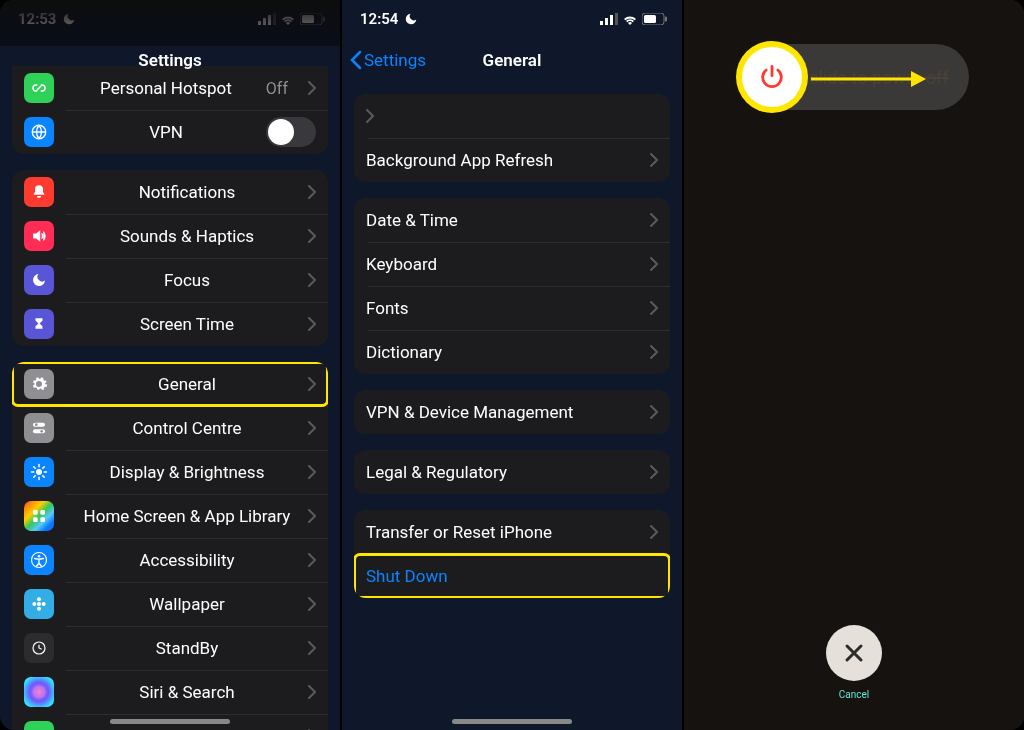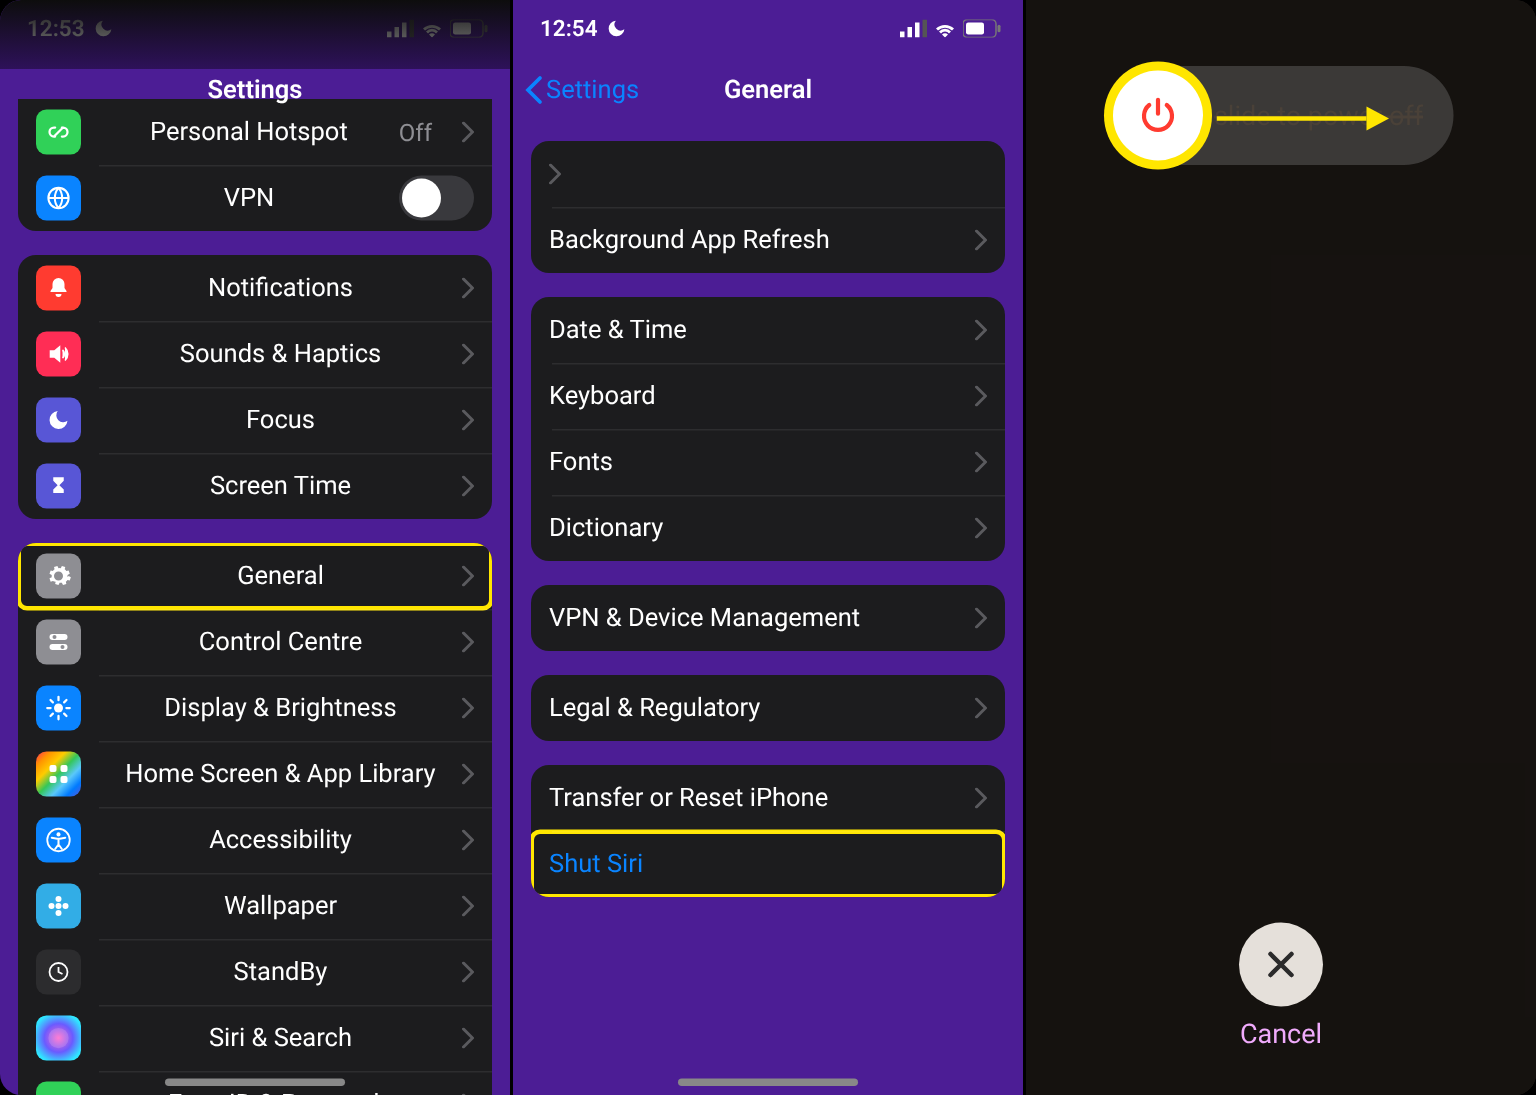--- a/index.html
+++ b/index.html
@@ -1,19 +1,19 @@
 <!DOCTYPE html>
 <html><head>
 <meta charset="utf-8">
 <style>
   * { margin: 0; padding: 0; box-sizing: border-box; font-family: -apple-system, BlinkMacSystemFont, "Segoe UI", Roboto, sans-serif; }
   html, body { width: 1024px; height: 730px; background: #000; overflow: hidden; }
   .canvas { position: relative; width: 1024px; height: 730px; border-radius: 14px; overflow: hidden; background:#000; }
 
-  .phone { position: absolute; top:0; bottom:0; width:340px; background:#4c1d95; color:#fff; }
+  .phone { position: absolute; top:0; bottom:0; width:340px; background:#0f172a; color:#fff; }
   .phone.p1 { left:0; }
   .phone.p2 { left:342px; }
   .phone.p3 { left:684px; width:340px; background:#2b2522; }
 
   
   .statusbar { height:38px; display:flex; align-items:center; justify-content:space-between; padding:0 14px 0 18px; font-size:15px; font-weight:600; color:#fff; }
   .status-left { display:flex; align-items:center; gap:6px; }
   .status-right { display:flex; align-items:center; gap:4px; }
   .moon-icon, .signal-icon, .wifi-icon, .battery-icon { display:inline-flex; }
   svg { display:block; }
@@ -59,21 +59,21 @@
 
   
   .p3-overlay { position:absolute; inset:0; background:rgba(15,12,10,0.75); }
   .slide-track { position:absolute; top:44px; left:55px; width:230px; height:66px; border-radius:33px; background:rgba(120,120,120,0.38); display:flex; align-items:center; }
   .slide-knob-ring { position:absolute; left:-3px; top:-3px; width:72px; height:72px; border-radius:50%; background:#ffe600; display:flex; align-items:center; justify-content:center;}
   .slide-knob { width:60px; height:60px; border-radius:50%; background:#fff; display:flex; align-items:center; justify-content:center;}
   .slide-text { flex:1; text-align:center; font-size:18px; color:#4a4138; text-decoration:line-through; text-decoration-thickness:2px; padding-left:60px; padding-right:10px;}
   .arrow-overlay { position:absolute; top:66px; left:127px; }
   .cancel-wrap { position:absolute; bottom:30px; left:50%; transform:translateX(-50%); display:flex; flex-direction:column; align-items:center; gap:8px;}
   .cancel-circle { width:56px; height:56px; border-radius:50%; background:#e5e0da; display:flex; align-items:center; justify-content:center; }
-  .cancel-label { font-size:18px; color:#f0abfc; }
+  .cancel-label { font-size:10px; color:#5eead4; }
 
   .scroll1 { position:absolute; top:66px; bottom:0; left:0; right:0; overflow:hidden;text-align:center;}
   .scroll2 { position:absolute; top:86px; bottom:0; left:0; right:0; overflow:hidden;}
 </style>
 </head>
 <body>
 <div class="canvas">
 
 <div class="phone p1">
   <div class="statusbar">
@@ -461,21 +461,21 @@
     <div class="group">
       <div class="row noicon">
         <div class="label">Transfer or Reset iPhone</div>
         <div class="chevron">
               <svg width="8" height="14" viewBox="0 0 8 14" fill="none">
                 <path d="M1 1l6 6-6 6" stroke="#5a5a5e" stroke-width="2" stroke-linecap="round"></path>
               </svg>
             </div>
       </div>
       <div class="row noicon highlight-yellow">
-        <div class="label blue">Shut Siri</div>
+        <div class="label blue">Shut Down</div>
       </div>
     </div>
   </div>
   <div class="home-indicator"></div>
 </div>
 
 <div class="phone p3">
   <div class="p3-overlay"></div>
 
   <div class="slide-track">

